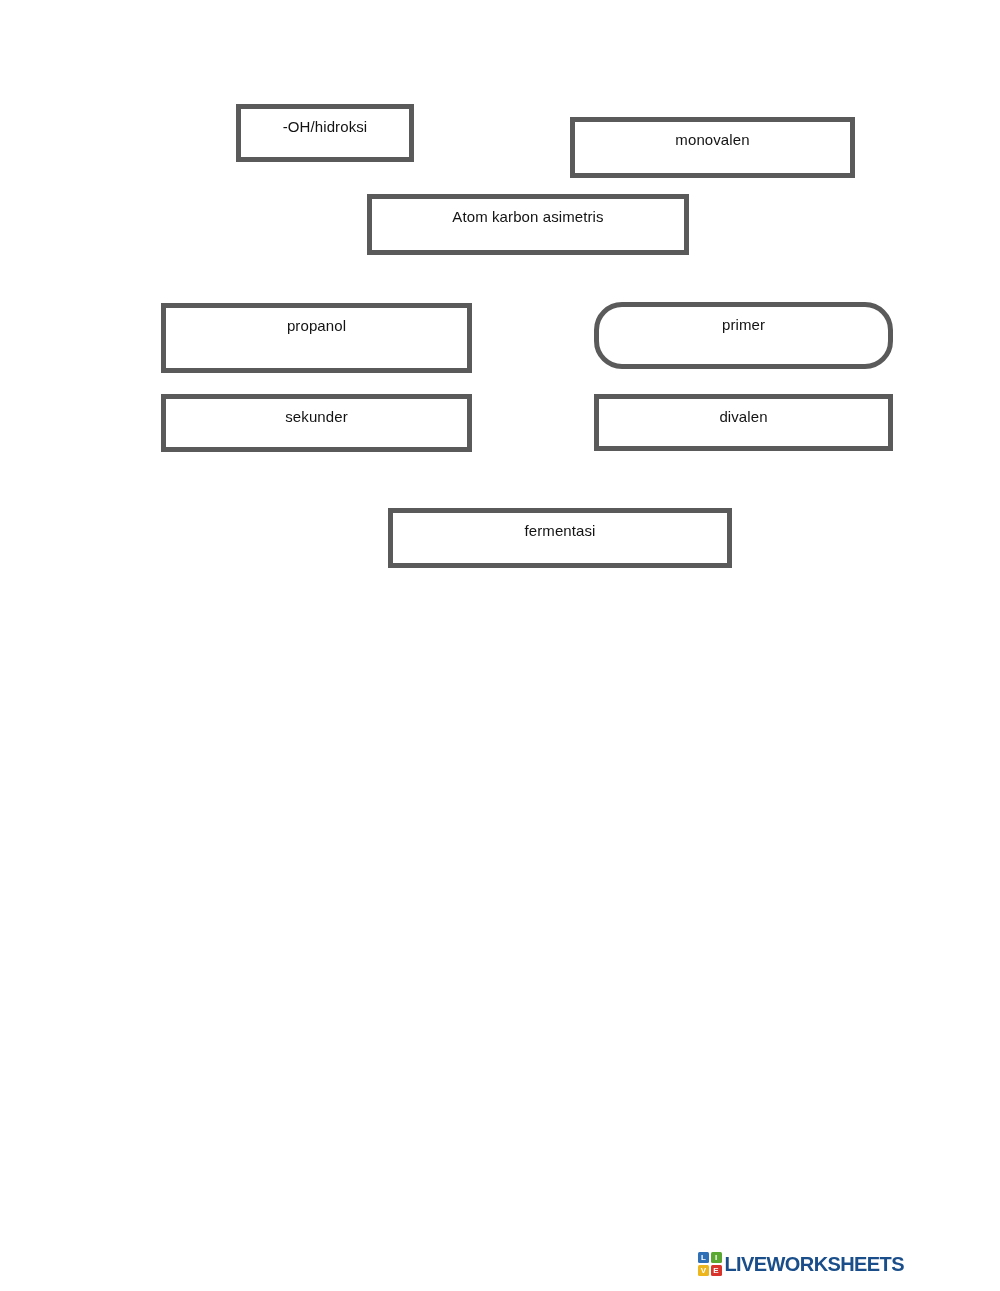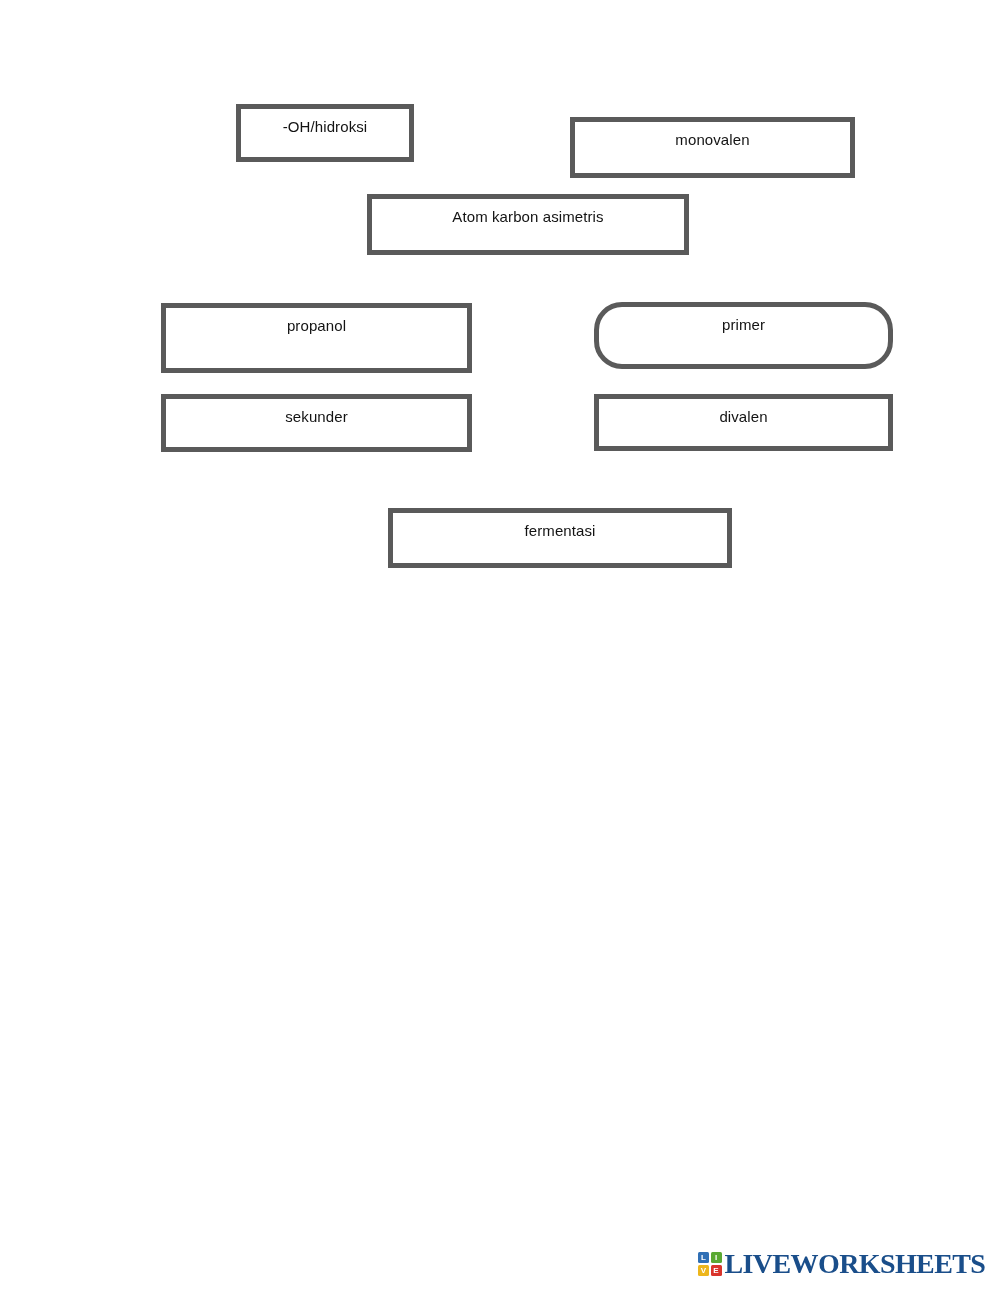--- a/index.html
+++ b/index.html
@@ -61,23 +61,23 @@
     line-height: 11px;
     font-weight: bold;
     text-align: center;
     font-family: "Liberation Sans", sans-serif;
   }
   .lw-tile.t-l { background: #2f6fb5; }
   .lw-tile.t-i { background: #5aa832; }
   .lw-tile.t-v { background: #edb61c; }
   .lw-tile.t-e { background: #d9342b; }
   .lw-wordmark {
-    font-family: Liberation Serif, serif;
+    font-family: Liberation Sans, sans-serif;
     font-weight: bold;
-    font-size: 28px;
+    font-size: 20px;
     line-height: 30px;
     letter-spacing: -0.6px;
     color: #1a4e8a;
     white-space: nowrap;
   }
 </style>
 </head>
 <body>
 
 <div class="page">

